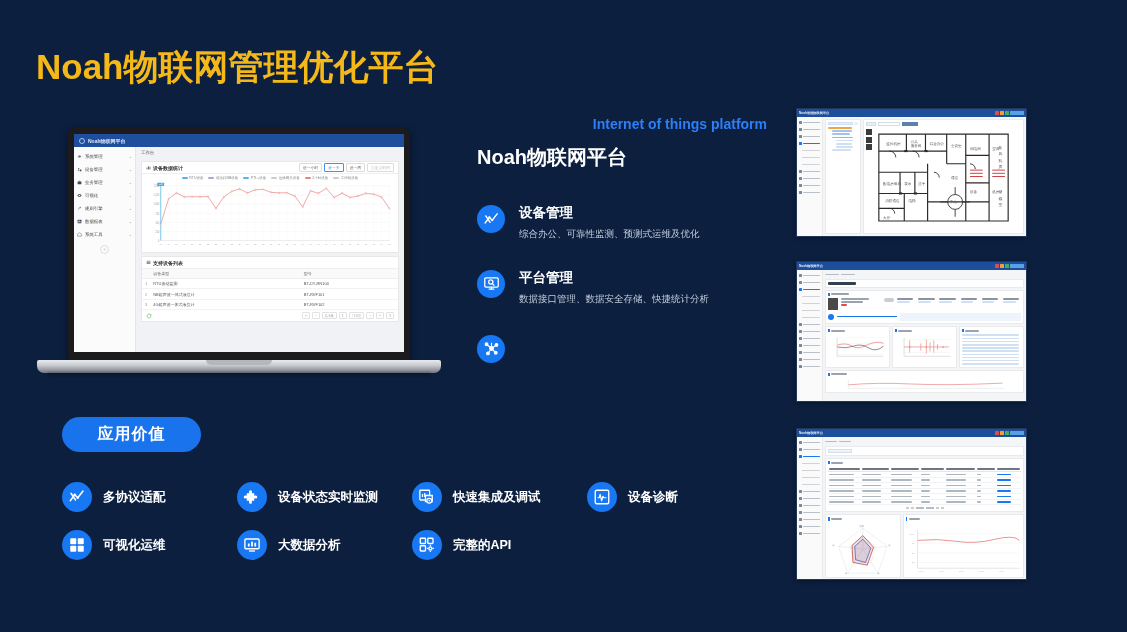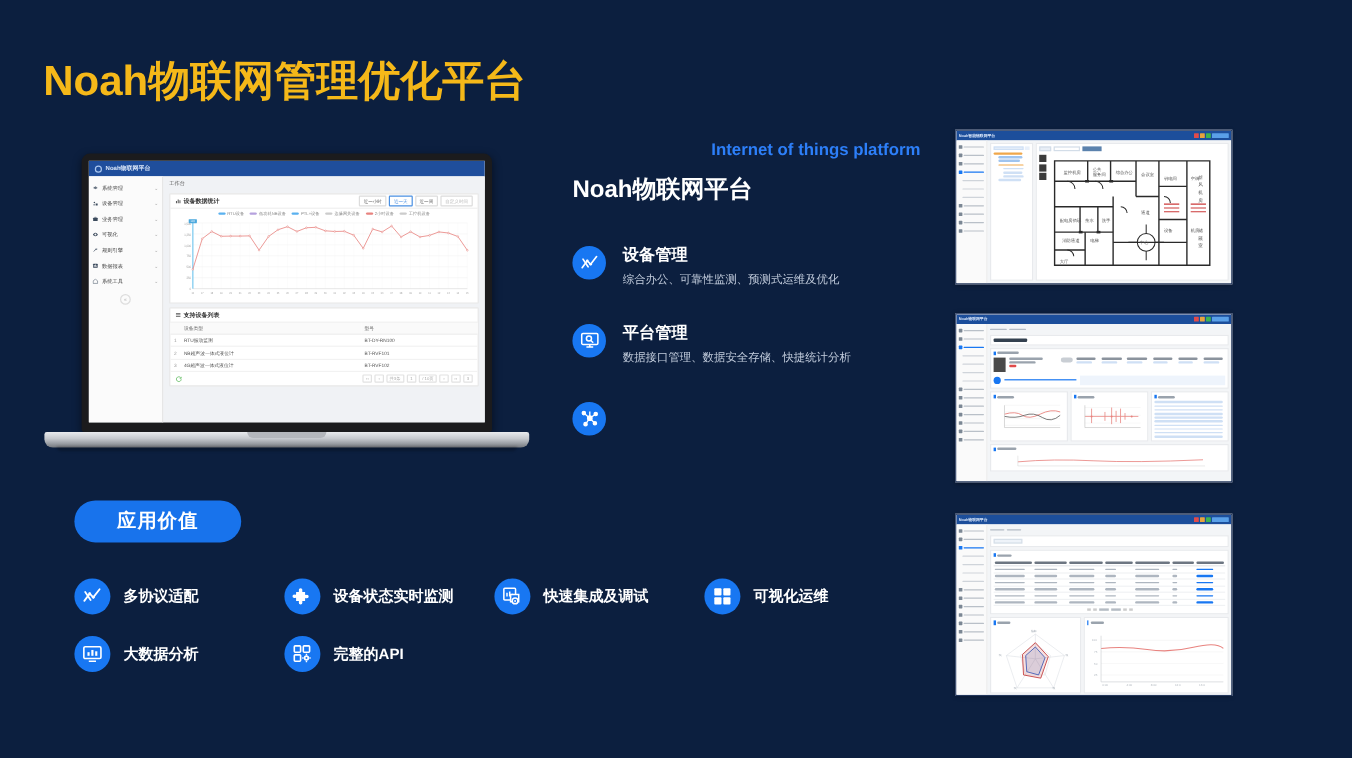--- a/index.html
+++ b/index.html
@@ -601,20 +601,29 @@
           <rect x="2.5" y="3" width="13" height="13" rx="1"></rect>
             <path d="M6 12V8M9 12V6.5M12 12v-3"></path>
           <path d="M10 10h9v8h-9z" fill="#1877f2"></path>
             <circle cx="15" cy="17" r="3.2" fill="#1877f2"></circle>
             <circle cx="15" cy="17" r="1.1" fill="#fff" stroke="none"></circle>
         </svg>
       </div>
       <div class="vlabel">快速集成及调试</div>
     </div>
 
+    <div class="vitem">
+      <div class="vico">
+        <svg viewBox="0 0 24 24" fill="none" stroke="#fff" stroke-width="1.8" stroke-linejoin="round">
+          <rect x="3" y="3" width="18" height="18" rx="2"></rect>
+          <path d="M6 13l2.2 0 1.3-4.5 2 8.5 1.8-6 1.3 2H18" stroke-width="1.6"></path>
+        </svg>
+      </div>
+      <div class="vlabel">设备诊断</div>
+    </div>
 
     <div class="vitem">
       <div class="vico">
         <svg viewBox="0 0 24 24" fill="#fff">
           <rect x="3" y="3" width="8" height="8" rx="1"></rect>
             <rect x="13" y="3" width="8" height="8" rx="1"></rect>
           <rect x="3" y="13" width="8" height="8" rx="1"></rect>
             <rect x="13" y="13" width="8" height="8" rx="1"></rect>
         </svg>
       </div>

